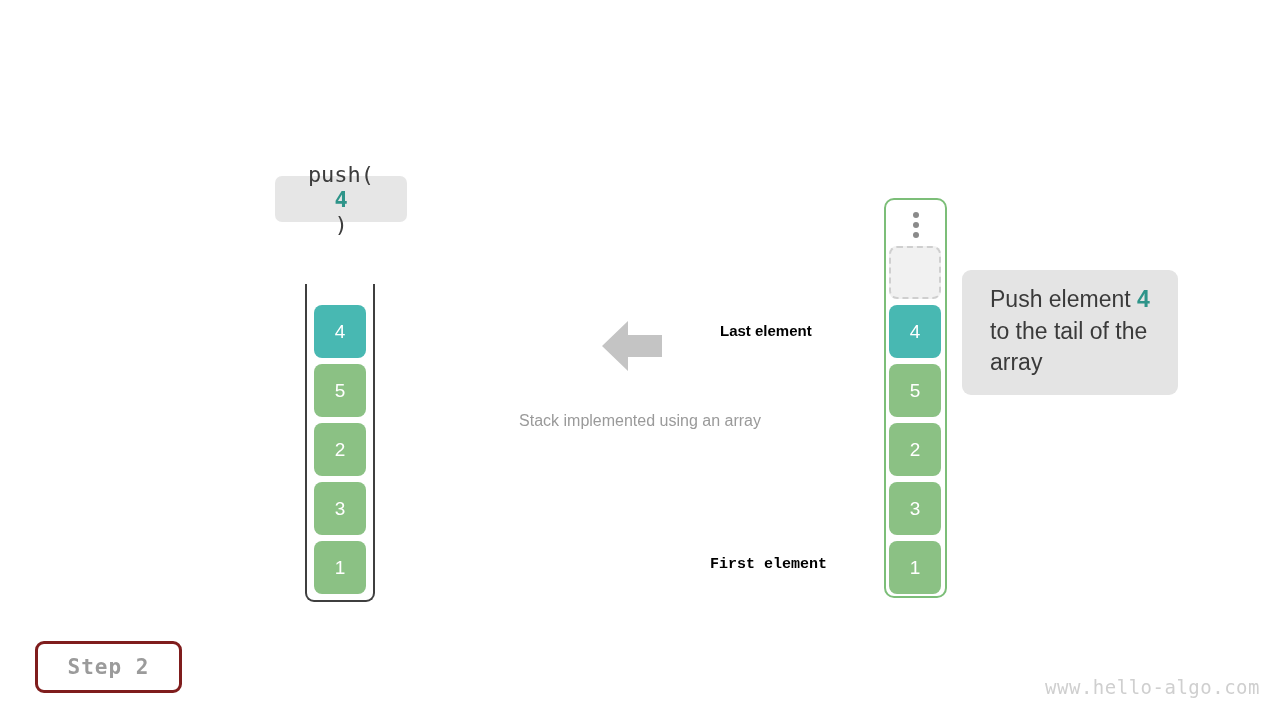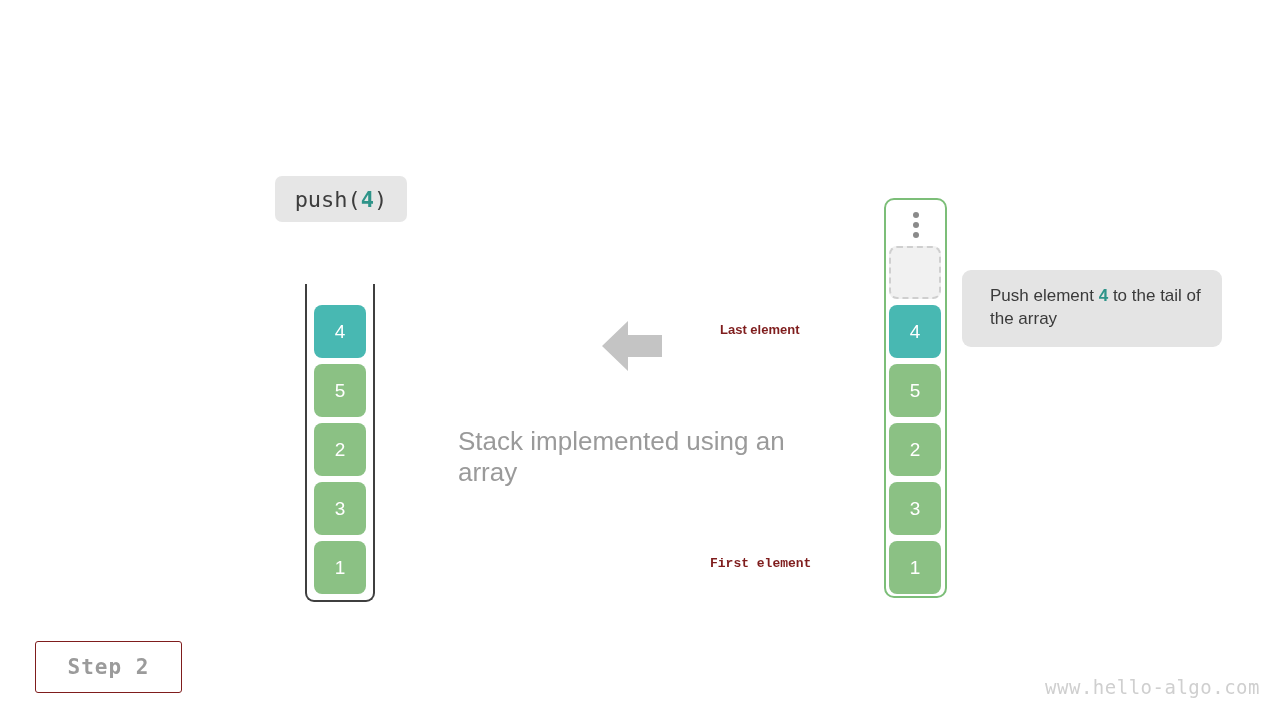--- a/index.html
+++ b/index.html
@@ -26,20 +26,21 @@
     background: #e6e6e6;
     border-radius: 7px;
     display: flex;
     align-items: center;
     justify-content: center;
     font-family: "DejaVu Sans Mono", monospace;
     font-size: 22px;
     color: #3d3d3d;
     letter-spacing: 0px;
     white-space: pre;
+    flex-direction: column;
   }
   .op-label .accent {
     color: #2e9489;
     font-weight: 700;
   }
 
   
   .stack-wrap {
     position: absolute;
     left: 305px;
@@ -94,31 +95,31 @@
   .arrow-left {
     position: absolute;
     left: 602px;
     top: 318px;
     width: 60px;
     height: 56px;
   }
   .caption {
     position: absolute;
     left: 458px;
-    top: 426px;
+    top: 412px;
     width: 364px;
-    text-align: left;
-    font-size: 26px;
+    text-align: center;
+    font-size: 16px;
     color: #9a9a9a;
   }
   .anno {
     position: absolute;
-    font-size: 13px;
-    font-weight: 700;
-    color: #7f1d1d;
+    font-size: 15px;
+    font-weight: 700;
+    color: #000000;
     white-space: nowrap;
   }
   .anno.last  { left: 720px; top: 322px; }
   .anno.first { left: 710px; top: 556px; font-family: Liberation Mono, monospace; }
 
   
   .array-wrap {
     position: absolute;
     left: 884px;
     top: 198px;
@@ -158,44 +159,44 @@
     left: 5px;
     top: 48px;
     width: 52px;
   }
 
   
   .tooltip {
     position: absolute;
     left: 962px;
     top: 270px;
-    width: 260px;
+    width: 216px;
     box-sizing: border-box;
     padding: 14px 17px 16px 28px;
     background: #e4e4e4;
     border-radius: 9px;
-    font-size: 17px;
+    font-size: 23px;
     line-height: 1.38;
     color: #3a3a3a;
   }
   .tooltip .accent {
     color: #2e9489;
     font-weight: 700;
   }
 
   
   .step-badge {
     position: absolute;
     left: 35px;
     top: 641px;
     width: 147px;
     height: 52px;
     box-sizing: border-box;
-    border: 1px solid #7f1d1d;
-    border-radius: 3px;
+    border: 3px solid #7f1d1d;
+    border-radius: 9px;
     background: #ffffff;
     display: flex;
     align-items: center;
     justify-content: center;
     font-family: "DejaVu Sans Mono", monospace;
     font-size: 21px;
     font-weight: 700;
     color: #9b9b9b;
     letter-spacing: 1px;
     white-space: pre;

